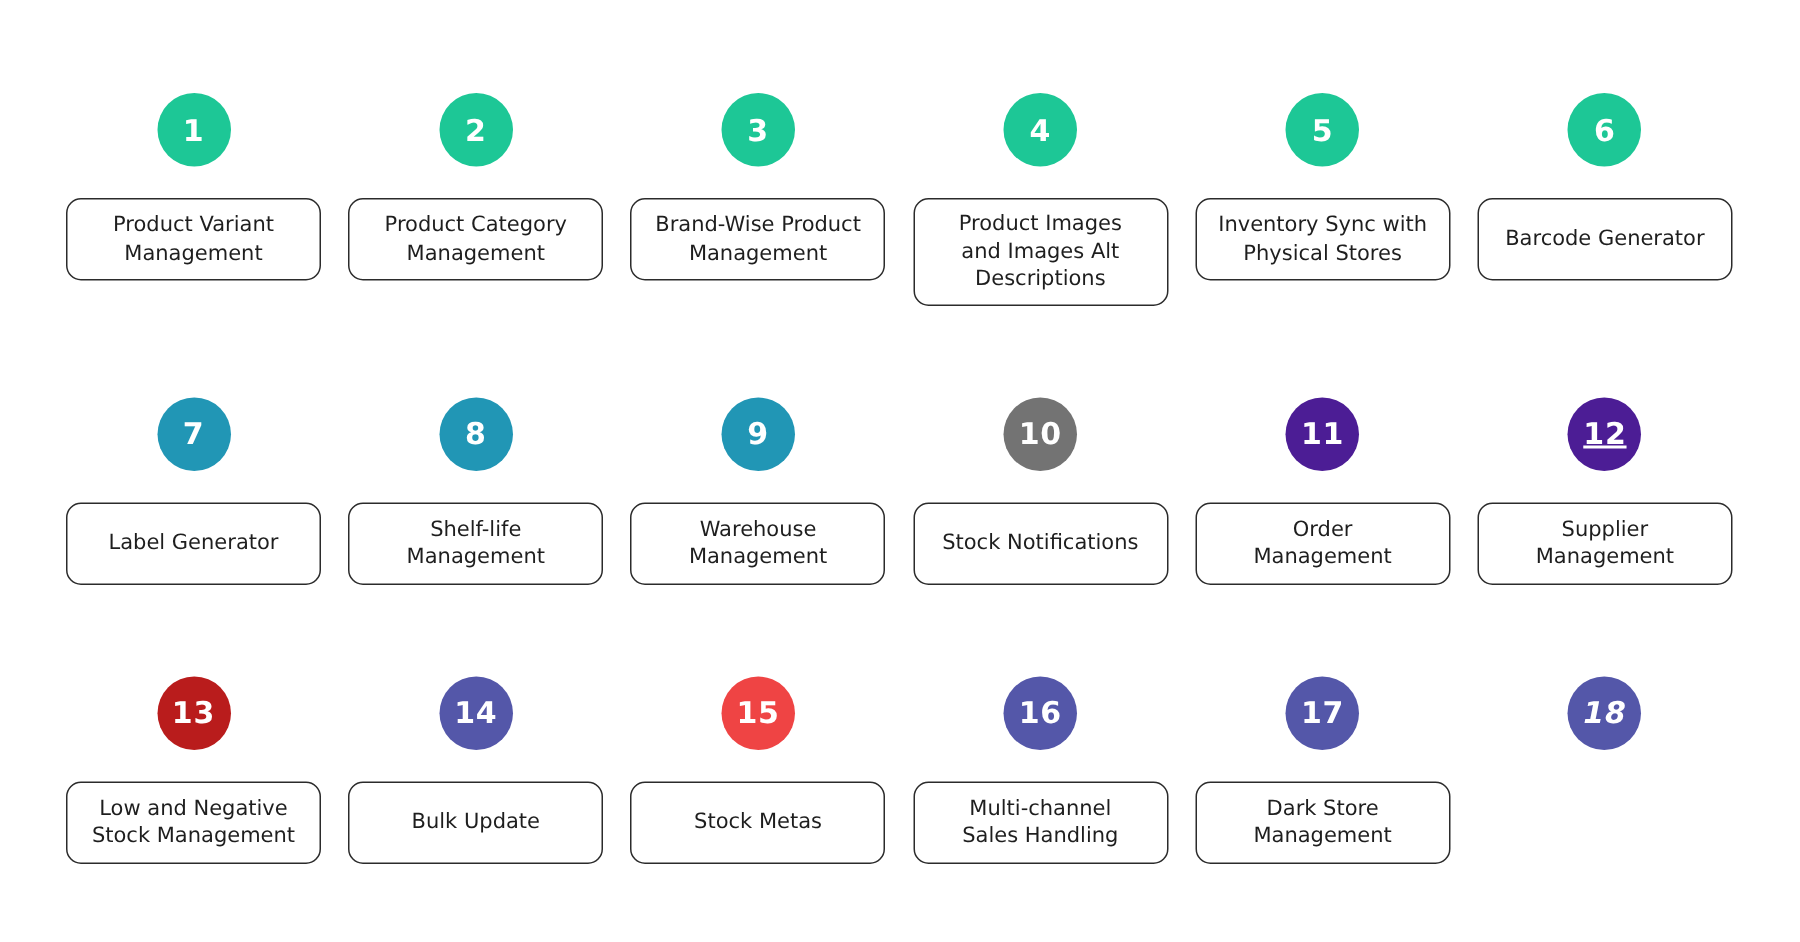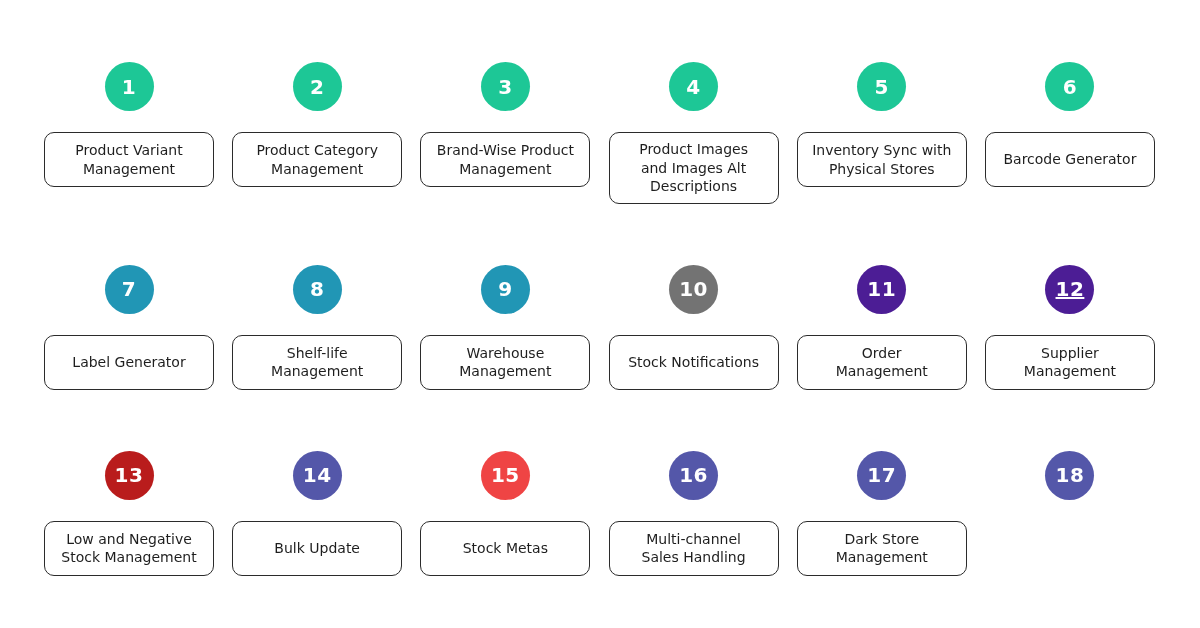--- a/index.html
+++ b/index.html
@@ -185,17 +185,17 @@
       </div>
     </div>
     <div class="cell">
       <div class="num" style="background-color: rgb(84, 87, 169);">17</div>
       <div class="box">
         <span class="label">Dark Store
 Management</span>
       </div>
     </div>
     <div class="cell">
-      <div class="num" style="background-color: rgb(84, 87, 169);">18</div>
+      <div class="num" style="background-color: rgb(84, 87, 169); font-style: italic;">18</div>
     </div>
   </div>
 
 </div>
 
 </body></html>

